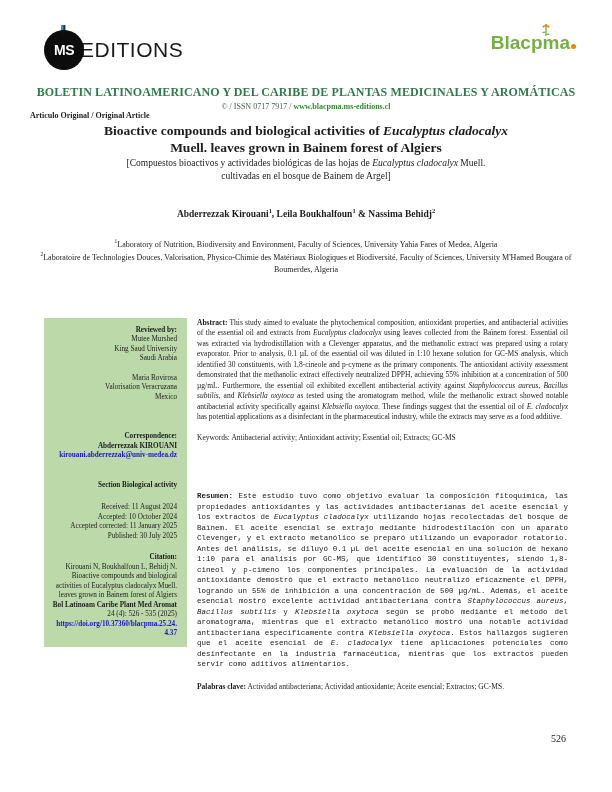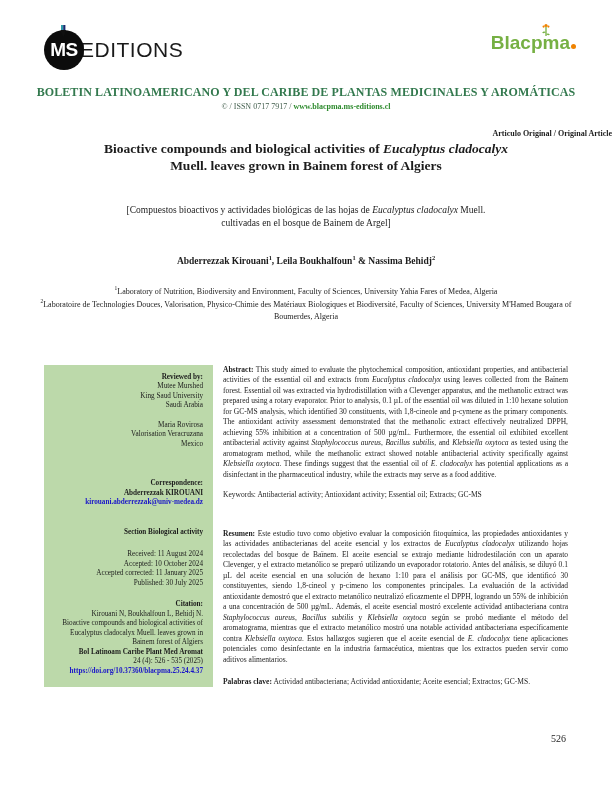--- a/index.html
+++ b/index.html
@@ -3,56 +3,56 @@
 <meta charset="utf-8">
 <style>
   html,body{margin:0;padding:0;background:#ffffff;}
   body{width:612px;height:792px;overflow:hidden;font-family:"Liberation Serif",serif;color:#1c1c1c;position:relative;}
   .page{width:612px;height:792px;position:relative;background:#fff;}
 
   
   .logo-row{display:flex;justify-content:space-between;align-items:flex-start;padding:30px 36px 0 44px;height:48px;}
   .ms-logo{display:flex;align-items:center;position:relative;}
   .ms-circle{width:40px;height:40px;border-radius:50%;background:#0c0c0c;display:flex;align-items:center;justify-content:center;position:relative;z-index:2;}
-  .ms-circle span{color:#fff;font-family:"Liberation Sans",sans-serif;font-weight:bold;font-size:19px;letter-spacing:-0.5px;}
+  .ms-circle span{color:#fff;font-family:"Liberation Sans",sans-serif;font-weight:bold;font-size:14px;letter-spacing:-0.5px;}
   .ms-nib{position:absolute;top:-6px;left:14px;z-index:3;}
   .ms-wordmark{font-family:"Liberation Sans",sans-serif;font-size:21px;color:#1a1a1a;letter-spacing:0.5px;margin-left:-4px;z-index:1;}
   .blacpma{position:relative;margin-top:2px;}
   .blacpma-text{font-family:"Liberation Sans",sans-serif;font-weight:bold;font-size:19px;color:#76b043;letter-spacing:0px;}
   .blacpma-dot{display:inline-block;width:5px;height:5px;border-radius:50%;background:#ef8200;margin-left:1px;}
   .blacpma-flower{position:absolute;top:-9px;left:56%;}
 
   
   .journal-name{text-align:center;font-weight:bold;font-size:12px;color:#33794e;margin-top:7px;letter-spacing:0.1px;}
   .issn-line{text-align:center;font-size:8px;margin-top:2px;}
 
   
-  .article-type{text-align:right;font-weight:bold;font-size:8px;margin-top:18px;}
+  .article-type{text-align:left;font-weight:bold;font-size:8px;margin-top:0;padding-left:30px;}
   .article-title{text-align:center;font-weight:bold;font-size:13.5px;line-height:1.25;margin-top:3px;}
-  .article-title-es{text-align:center;font-size:9.5px;line-height:1.4;margin-top:29px;}
+  .article-title-es{text-align:center;font-size:9.5px;line-height:1.4;}
   .authors{text-align:center;font-weight:bold;font-size:9.5px;margin-top:24px;}
   .affiliations{text-align:center;font-size:8px;line-height:1.5;margin-top:17px;padding:0 40px;}
 
   
   .main-row{display:flex;align-items:flex-start;margin-top:42px;}
-  .sidebar{width:169px;min-height:322px;margin-left:44px;background:#bcd9aa;box-sizing:border-box;
+  .sidebar{width:143px;min-height:322px;margin-left:44px;background:#bcd9aa;box-sizing:border-box;
            padding:8px 10px 8px 8px;text-align:right;font-size:7.2px;line-height:1.32;}
   .sb-block{margin:0;}
   .sb-bold{font-weight:bold;}
   .sb-link{color:#1a16c9;font-weight:bold;text-decoration:none;cursor:pointer;word-break:break-all;}
   .sb-gap1{margin-top:10px;}
   .sb-gap2{margin-top:30px;}
   .sb-gap3{margin-top:20px;}
   .sb-gap4{margin-top:13px;}
   .sb-gap5{margin-top:12px;}
 
   .abstract-col{flex:1;margin-left:10px;margin-right:44px;font-size:7.5px;line-height:1.40;text-align:justify;}
   .para{margin:0;}
   .kw{margin-top:10px;}
-  .resumen{margin-top:28px;}
+  .resumen{margin-top:48px;font-family:Liberation Mono, monospace;}
   .palabras{margin-top:12px;}
 
   
   .page-number{position:absolute;right:46px;bottom:48px;font-size:10px;}
   sup{font-size:68%;}
 </style>
 </head>
 <body>
 
 <div class="page">

